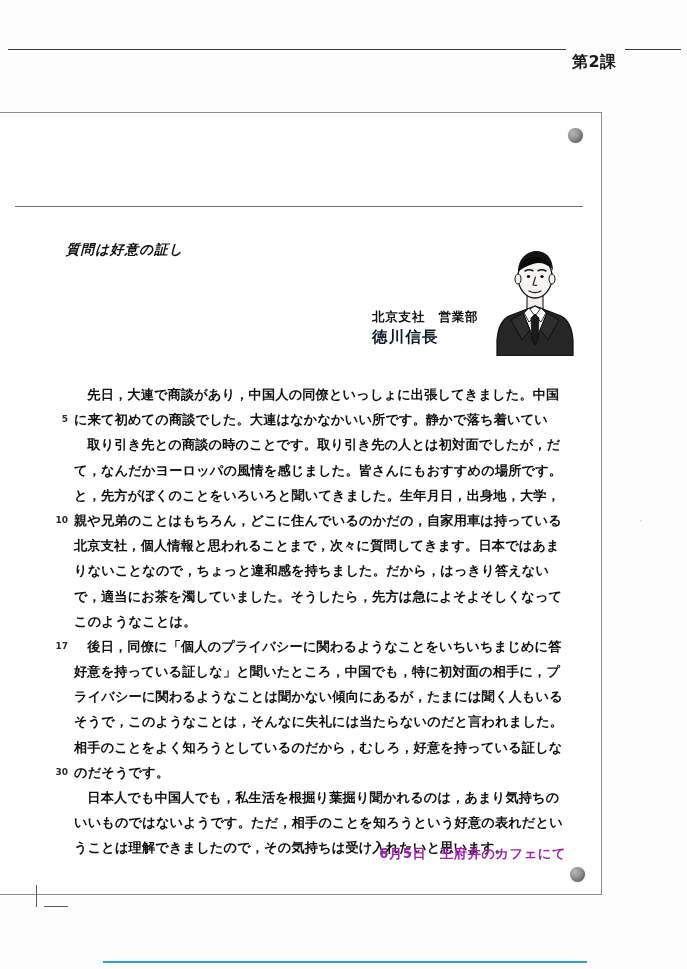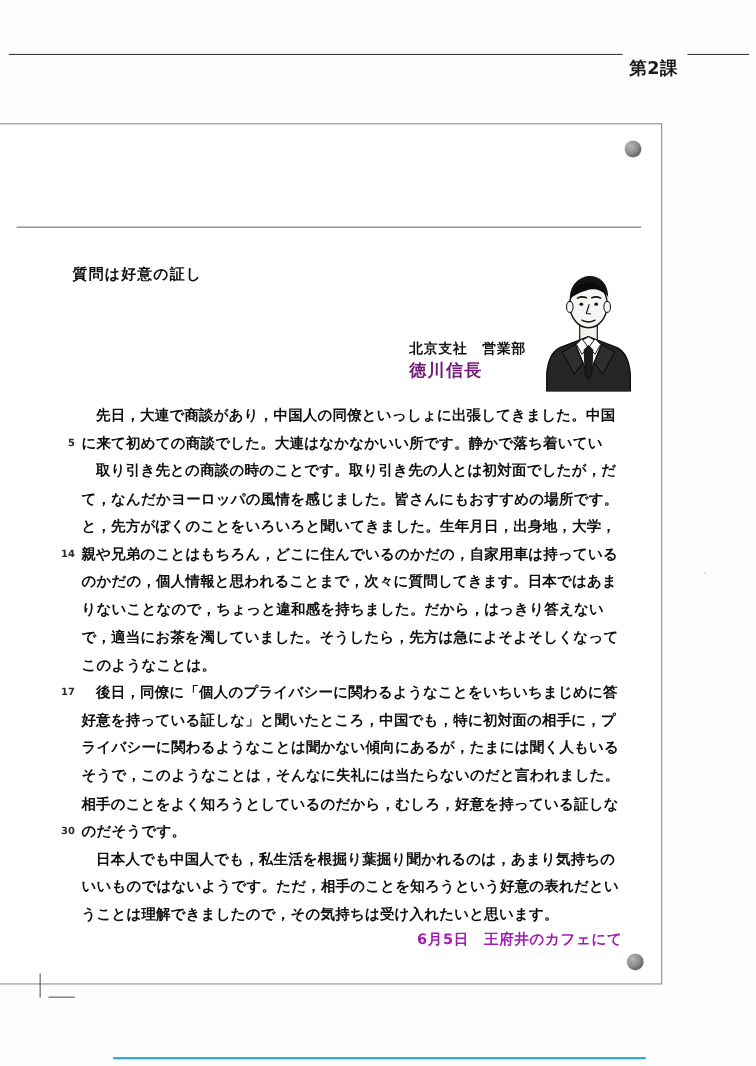--- a/index.html
+++ b/index.html
@@ -99,59 +99,60 @@
 
   
   #article-title {
     position: absolute;
     left: 66px;
     top: 241px;
     font-size: 13.5px;
     font-weight: bold;
     letter-spacing: 1.1px;
     color: #0d0d0d;
+    font-style: italic;
   }
 
   
   #byline {
     position: absolute;
     left: 372px;
     top: 309px;
     line-height: 1.32;
   }
   #byline-affiliation {
     font-size: 12.5px;
     font-weight: bold;
     letter-spacing: .8px;
     color: #101010;
     white-space: nowrap;
   }
   #byline-name {
     font-size: 15.5px;
     font-weight: bold;
     letter-spacing: 1.2px;
-    color: #701a75;
+    color: #0f172a;
     white-space: nowrap;
     margin-top: 1px;
   }
 
   
   #author-portrait {
     position: absolute;
     left: 489px;
     top: 244px;
     width: 92px;
     height: 112px;
   }
 
   
   #article-body {
     position: absolute;
     left: 46px;
-    top: 366px;
+    top: 382px;
     width: 544px;
   }
   .text-line {
     position: relative;
     height: 25.2px;
     line-height: 25.2px;
     font-size: 13.2px;
     font-weight: bold;
     letter-spacing: .15px;
     color: #0f0f0f;
@@ -300,22 +301,22 @@
     <path d="M40 47 q6 3.4 12 0" stroke="#1a1a1a" stroke-width="1.2" fill="none" stroke-linecap="round"></path>
   </svg>
 </div>
 
 <div id="article-body">
     <div class="text-line"><span class="line-number"></span><span>　先日，大連で商談があり，中国人の同僚といっしょに出張してきました。中国</span></div>
     <div class="text-line"><span class="line-number">5</span><span>に来て初めての商談でした。大連はなかなかいい所です。静かで落ち着いてい</span></div>
     <div class="text-line"><span class="line-number"></span><span>　取り引き先との商談の時のことです。取り引き先の人とは初対面でしたが，だ</span></div>
     <div class="text-line"><span class="line-number"></span><span>て，なんだかヨーロッパの風情を感じました。皆さんにもおすすめの場所です。</span></div>
     <div class="text-line"><span class="line-number"></span><span>と，先方がぼくのことをいろいろと聞いてきました。生年月日，出身地，大学，</span></div>
-    <div class="text-line"><span class="line-number">14</span><span>親や兄弟のことはもちろん，どこに住んでいるのかだの，自家用車は持っている</span></div>
-    <div class="text-line"><span class="line-number"></span><span>のかだの，個人情報と思われることまで，次々に質問してきます。日本ではあま</span></div>
+    <div class="text-line"><span class="line-number">10</span><span>親や兄弟のことはもちろん，どこに住んでいるのかだの，自家用車は持っている</span></div>
+    <div class="text-line"><span class="line-number"></span><span>北京支社，個人情報と思われることまで，次々に質問してきます。日本ではあま</span></div>
     <div class="text-line"><span class="line-number"></span><span>りないことなので，ちょっと違和感を持ちました。だから，はっきり答えない</span></div>
     <div class="text-line"><span class="line-number"></span><span>で，適当にお茶を濁していました。そうしたら，先方は急によそよそしくなって</span></div>
     <div class="text-line"><span class="line-number"></span><span>このようなことは。</span></div>
     <div class="text-line"><span class="line-number">17</span><span>　後日，同僚に「個人のプライバシーに関わるようなことをいちいちまじめに答</span></div>
     <div class="text-line"><span class="line-number"></span><span>好意を持っている証しな」と聞いたところ，中国でも，特に初対面の相手に，プ</span></div>
     <div class="text-line"><span class="line-number"></span><span>ライバシーに関わるようなことは聞かない傾向にあるが，たまには聞く人もいる</span></div>
     <div class="text-line"><span class="line-number"></span><span>そうで，このようなことは，そんなに失礼には当たらないのだと言われました。</span></div>
     <div class="text-line"><span class="line-number"></span><span>相手のことをよく知ろうとしているのだから，むしろ，好意を持っている証しな</span></div>
     <div class="text-line"><span class="line-number">30</span><span>のだそうです。</span></div>
     <div class="text-line"><span class="line-number"></span><span>　日本人でも中国人でも，私生活を根掘り葉掘り聞かれるのは，あまり気持ちの</span></div>

